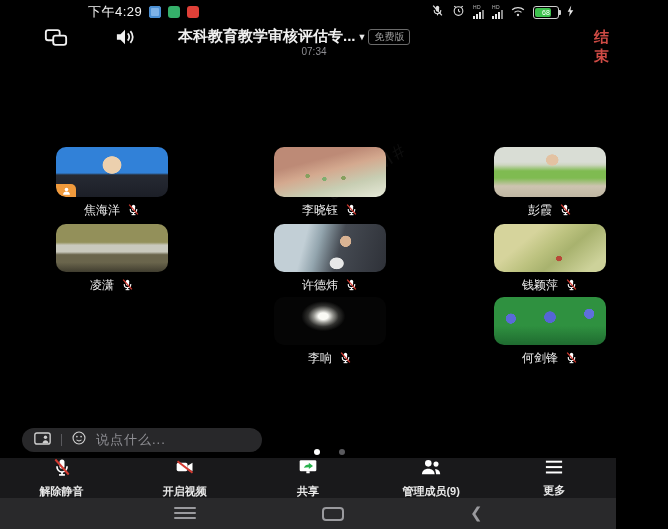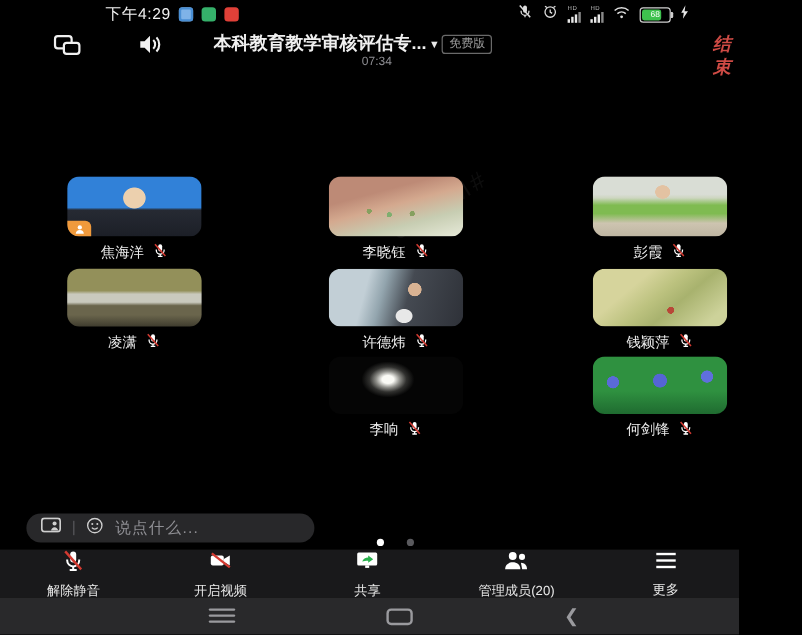--- a/index.html
+++ b/index.html
@@ -26,21 +26,21 @@
   .battery:after{content:"";position:absolute;right:-3px;top:3px;width:2px;height:5px;background:#cfcfcf;border-radius:0 1px 1px 0;}
   
   .header{position:absolute;top:22px;left:0;right:0;height:38px;}
   .hicon{position:absolute;top:6px;}
   .pip{left:44px;}
   .spk{left:114px;}
   .title-wrap{position:absolute;left:178px;top:5px;display:flex;align-items:center;gap:2px;}
   .meet-title{font-size:15px;font-weight:bold;color:#f0f0f0;max-width:300px;white-space:nowrap;overflow:hidden;}
   .caret{font-size:9px;color:#e8e8e8;}
   .plan-badge{font-size:10px;color:#9a9a9a;border:1px solid #6a6a6a;border-radius:3px;padding:1px 5px;line-height:12px;}
-  .end-btn{position:absolute;left:594px;top:6px;font-size:15px;font-weight:bold;color:#cf4b45;font-style:italic;}
+  .end-btn{position:absolute;left:594px;top:6px;font-size:15px;font-weight:bold;color:#cf4b45;}
   .timer{position:absolute;left:288px;top:24px;width:52px;text-align:center;font-size:10px;color:#8e8e93;}
   
   .watermark{position:absolute;left:322px;top:160px;transform:rotate(-32deg);
     font-size:20px;letter-spacing:3px;color:#bbbbbb;opacity:.07;pointer-events:none;}
   
   .cell{position:absolute;width:112px;display:flex;flex-direction:column;align-items:center;}
   .c1{left:56px;} .c2{left:274px;} .c3{left:494px;}
   .r1{top:147px;} .r2{top:224px;} .r3{top:297px;}
   .thumb{position:relative;width:112px;height:48px;border-radius:10px;overflow:hidden;background:#222;}
   .r1 .thumb{height:50px;}
@@ -83,21 +83,21 @@
   .chat-div{width:1px;height:12px;background:#5a5a5e;}
   .chat-placeholder{font-size:13px;color:#8f8f94;letter-spacing:1px;}
   
   .dots{position:absolute;left:314px;top:449px;display:flex;gap:19px;align-items:center;}
   .dot{width:6px;height:6px;border-radius:50%;}
   .dot.active{background:#fff;}
   .dot.idle{background:#5a5a5e;}
   
   .toolbar{position:absolute;left:0;right:0;top:458px;height:40px;background:#19191b;
     display:flex;justify-content:space-around;align-items:center;}
-  .tb-item{display:flex;flex-direction:column;align-items:center;gap:3px;min-width:60px;}
+  .tb-item{display:flex;flex-direction:column;align-items:center;gap:3px;min-width:60px;font-weight:bold;}
   .tb-label{font-size:11px;color:#e8e8e8;white-space:nowrap;}
   
   .navbar{position:absolute;left:0;right:0;top:498px;height:31px;background:#29292b;}
   .nav-ic{position:absolute;top:9px;color:#9a9a9e;}
   .nav-menu{left:174px;display:flex;flex-direction:column;gap:3px;}
   .nav-menu i{display:block;width:22px;height:2px;background:#9a9a9e;border-radius:1px;}
   .nav-home{left:322px;width:18px;height:10px;border:2px solid #9a9a9e;border-radius:4px;}
   .nav-back{left:470px;top:6px;font-size:15px;}
 </style>
 </head>
@@ -371,21 +371,21 @@
     </div>
     <div class="tb-item">
       <span>
         <svg width="24" height="20" viewBox="0 0 26 22">
             <circle cx="10" cy="7" r="3.6" fill="#fff"></circle>
             <path d="M3 19c0-3.8 3.1-6.2 7-6.2s7 2.4 7 6.2z" fill="#fff"></path>
             <circle cx="18.5" cy="7.8" r="2.8" fill="#fff"></circle>
             <path d="M17.5 13.2c3.3.2 5.6 2.4 5.6 5.8h-4.4" fill="#fff"></path>
           </svg>
       </span>
-      <span class="tb-label">管理成员(20)</span>
+      <span class="tb-label">管理成员(9)</span>
     </div>
     <div class="tb-item">
       <span>
         <svg width="20" height="18" viewBox="0 0 22 20">
             <rect x="2" y="3" width="18" height="2.2" fill="#fff"></rect>
             <rect x="2" y="9" width="18" height="2.2" fill="#fff"></rect>
             <rect x="2" y="15" width="18" height="2.2" fill="#fff"></rect>
           </svg>
       </span>
       <span class="tb-label">更多</span>

